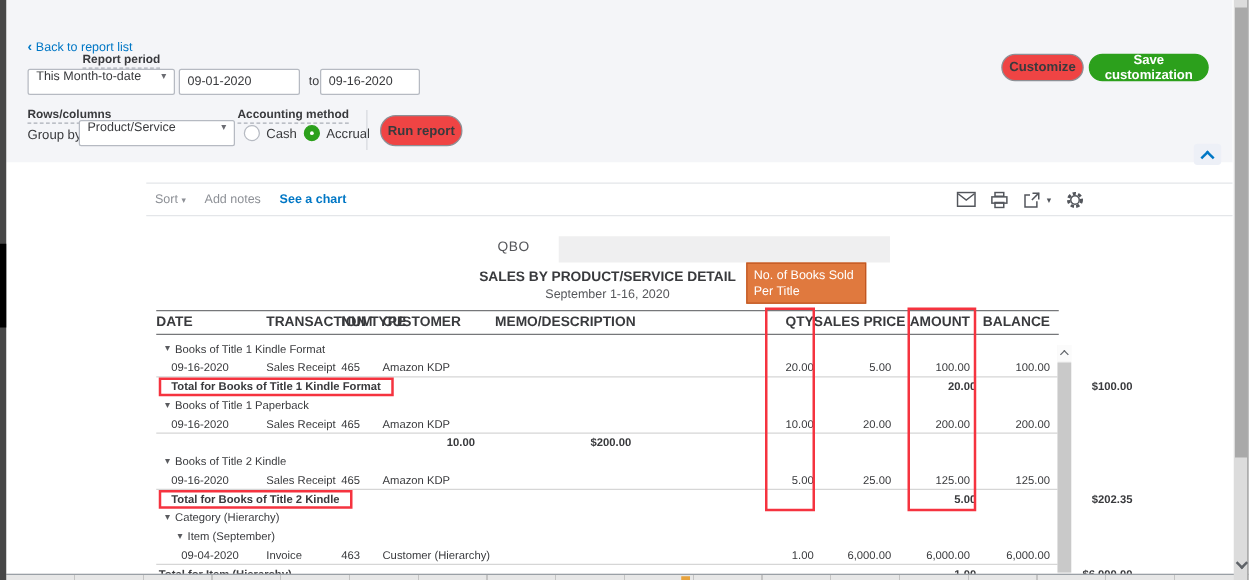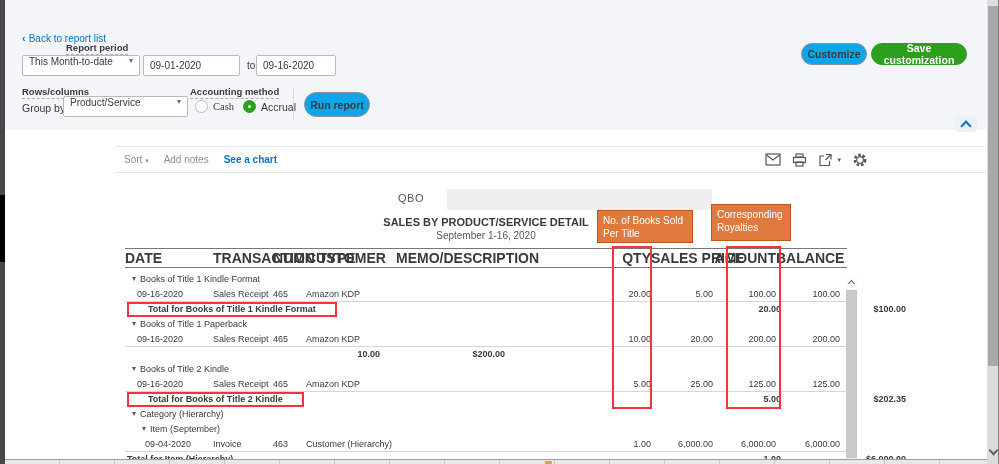--- a/index.html
+++ b/index.html
@@ -24,21 +24,21 @@
   .select{display:flex;align-items:flex-start;padding:0 6px;cursor:pointer;}
   .select .caret{margin-left:auto;font-size:8px;color:#6b6c72;}
   .dinput{padding:0 6px;font-family:"Liberation Sans",sans-serif;}
   .to-label{position:absolute;font-size:10px;color:var(--dark);}
   .gb-label{position:absolute;font-size:10.5px;color:var(--dark);}
   .radio{position:absolute;width:13px;height:13px;border-radius:50%;background:#fff;border:1px solid #b6bac2;}
   .radio.sel{background:var(--green);border-color:var(--green);}
   .radio.sel::after{content:"";position:absolute;left:4px;top:4px;width:3px;height:3px;border-radius:50%;background:#fff;}
   .radio-label{position:absolute;font-size:10.5px;color:var(--dark);}
   .vdiv{position:absolute;width:1px;background:#d6d9de;}
-  .pill{position:absolute;display:flex;align-items:center;justify-content:center;background:#0ea5e9;
+  .pill{position:absolute;display:flex;align-items:center;justify-content:center;background:#ef4444;
         border:1px solid #8d9096;border-radius:13px;font-size:10.5px;font-weight:600;color:var(--dark);cursor:pointer;}
   .pill.green{background:var(--green);border-color:var(--green);color:#fff;}
   .collapse-btn{position:absolute;left:955px;top:115px;width:22px;height:17px;background:#edf0f7;border-radius:3px;cursor:pointer;z-index:5;}
   .collapse-btn::after{content:"";position:absolute;left:7px;top:7px;width:6px;height:6px;border-top:2px solid var(--blue);border-left:2px solid var(--blue);transform:rotate(45deg);}
 
   
   .report-panel{position:absolute;left:5px;top:130px;width:981px;height:334px;background:#fff;}
   .toolbar{position:absolute;left:112px;top:16px;width:869px;height:27px;border-top:1px solid #e4e6e9;border-bottom:1px solid #e4e6e9;
            display:flex;align-items:center;gap:15px;padding-left:7px;font-size:10px;}
   .tb-gray{color:#8d9096;cursor:pointer;}
@@ -50,26 +50,26 @@
 
   .company-row{position:absolute;left:0;top:59px;width:981px;height:21px;}
   .company-prefix{position:absolute;left:393px;top:3px;font-size:11px;color:#55565a;letter-spacing:.5px;}
   .redacted-box{position:absolute;left:442px;top:0;width:265px;height:21px;background:#efeff0;}
   .rpt-title{position:absolute;left:120px;top:86px;width:722px;text-align:center;font-size:11px;font-weight:bold;color:var(--dark);}
   .rpt-subtitle{position:absolute;left:120px;top:100px;width:722px;text-align:center;font-size:10px;color:#56575b;}
 
   
   .tbl{position:absolute;left:120px;top:118px;width:722px;}
   .trow{display:flex;align-items:center;height:15px;font-size:9px;color:var(--dark);}
-  .thead{height:20px;border-top:1px solid #76777a;border-bottom:1px solid #76777a;font-size:14px;font-weight:bold;}
+  .thead{height:20px;border-top:1px solid #76777a;border-bottom:1px solid #76777a;font-size:11px;font-weight:bold;}
   .c{flex:0 0 auto;white-space:nowrap;overflow:visible;}
   .c.num{text-align:right;}
   .group-row .tri{font-size:8px;color:#5a5b5f;margin-right:4px;}
   .total-row{border-top:1px solid #d6d6d6;font-weight:bold;}
-  .red-box{border:2px solid var(--red);padding:0 19px;display:inline-block;line-height:11px;}
+  .red-box{border:2px solid var(--red);padding:0 8px;display:inline-block;line-height:11px;}
 
   
   .tbl-scroll{position:absolute;left:841px;top:146px;width:11px;height:188px;background:#f3f3f3;z-index:6;}
   .tbl-scroll .up{position:absolute;left:0;top:0;width:11px;height:13px;background:#fbfbfb;cursor:pointer;}
   .tbl-scroll .up::after{content:"";position:absolute;left:3px;top:5px;width:4px;height:4px;border-top:1.5px solid #5f6368;border-left:1.5px solid #5f6368;transform:rotate(45deg);}
   .tbl-scroll .thumb{position:absolute;left:0;top:14px;width:11px;height:168px;background:#c9c9c9;cursor:grab;}
 
   
   .callout{position:absolute;background:var(--callout-bg);border:1px solid var(--callout-border);color:#fff;
            font-size:10px;line-height:1.3;padding:3px 5px;z-index:10;}
@@ -112,21 +112,21 @@
 
     <div class="flabel" style="left:17px;top:86px;">Rows/columns</div>
     <span class="gb-label" style="left:17px;top:102px;">Group by</span>
     <div class="select" style="left:58px;top:96px;width:125px;">
       <span>Product/Service</span>
       <span class="caret">▾</span>
     </div>
 
     <div class="flabel" style="left:185px;top:86px;">Accounting method</div>
     <span class="radio" style="left:190px;top:100px;"></span>
-    <span class="radio-label" style="left:208px;top:101px;font-family:Liberation Serif, serif;">Cash</span>
+    <span class="radio-label" style="left:208px;top:101px;">Cash</span>
     <span class="radio sel" style="left:238px;top:100px;"></span>
     <span class="radio-label" style="left:256px;top:101px;">Accrual</span>
 
     <div class="vdiv" style="left:288px;top:88px;height:32px;"></div>
     <button class="pill" style="left:299px;top:92px;width:66px;height:25px;">Run report</button>
 
     <button class="pill" style="left:796px;top:43px;width:66px;height:22px;">Customize</button>
     <button class="pill green" style="left:866px;top:43px;width:96px;height:22px;">Save customization</button>
   </header>
 
@@ -280,21 +280,20 @@
         </div>
     </div>
 
     <div class="tbl-scroll">
       <div class="up"></div>
       <div class="thumb"></div>
     </div>
   </section>
 
   <div class="callout" style="left:597px;top:210px;width:96px;height:33px;">No. of Books Sold Per Title</div>
-  <div class="callout" style="left:711px;top:204px;width:80px;height:37px;">Corresponding Royalties</div>
   <div class="redrect" style="left:612px;top:246px;width:40px;height:163px;"></div>
   <div class="redrect" style="left:726px;top:246px;width:55px;height:163px;"></div>
 
   <div class="bottom-strip">
       <span class="dot"></span>
     </div>
 
   <div class="win-scroll">
     <div class="thumb"></div>
     <div class="down"></div>

